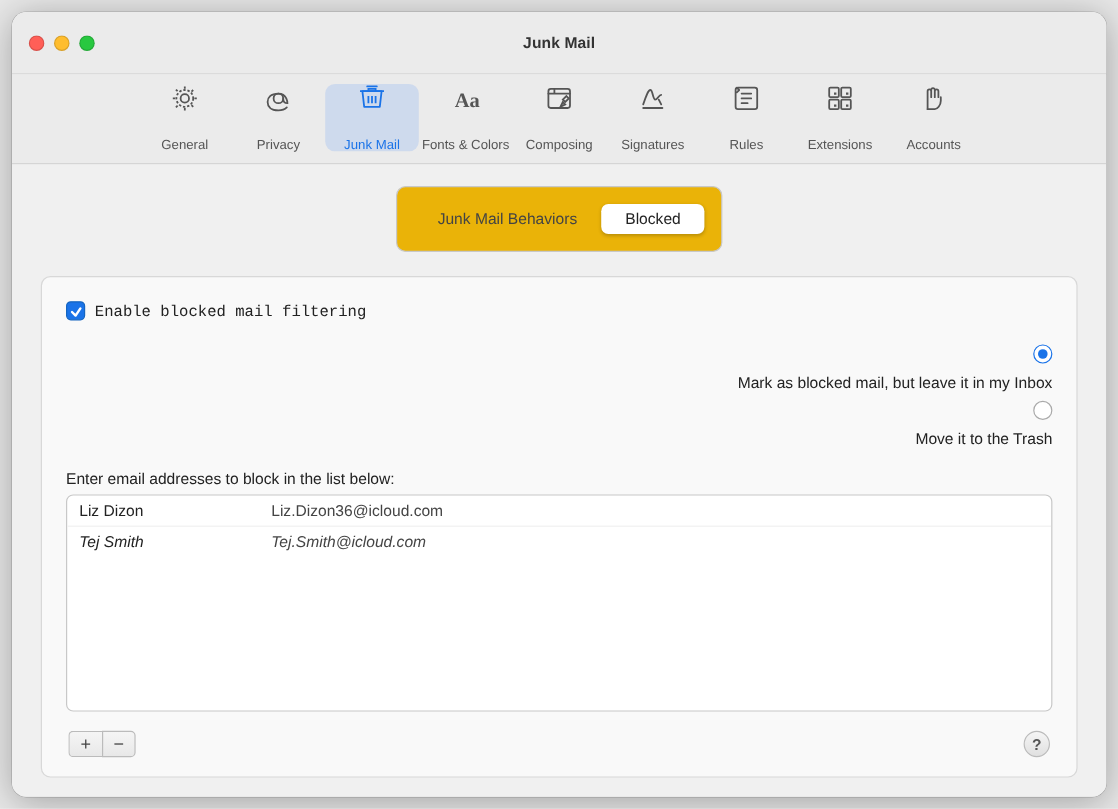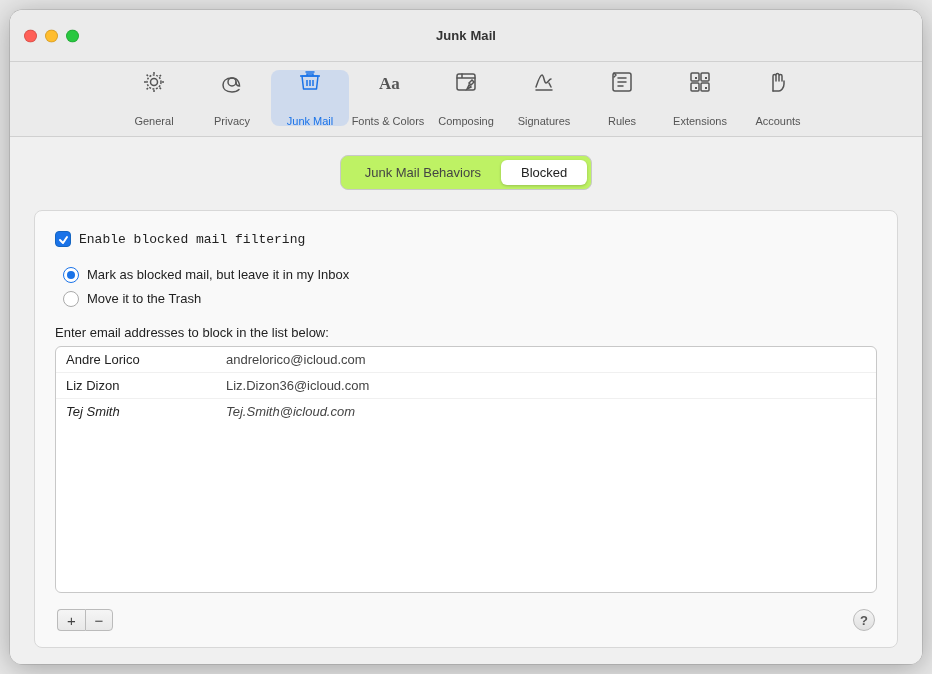--- a/index.html
+++ b/index.html
@@ -138,23 +138,23 @@
       display: flex;
       flex-direction: column;
       padding: 18px 24px 16px;
       overflow: hidden;
     }
 
     
     .segmented-control {
       display: flex;
       align-self: center;
-      background: #bef264;
+      background: #eab308;
       border-radius: 8px;
-      padding: 4px;
+      padding: 14px;
       margin-bottom: 20px;
       border: 1px solid #c8c8c8;
     }
 
     .seg-btn {
       padding: 5px 20px;
       font-size: 13px;
       border-radius: 6px;
       cursor: pointer;
       color: #444;
@@ -225,23 +225,24 @@
     .radio-group {
       display: flex;
       flex-direction: column;
       gap: 8px;
       margin-left: 8px;
       margin-bottom: 18px;
     }
 
     .radio-row {
       display: flex;
-      align-items: flex-start;
+      align-items: flex-end;
       gap: 8px;
       cursor: pointer;
+      flex-direction: column;
     }
 
     .radio-outer {
       width: 16px;
       height: 16px;
       border-radius: 50%;
       border: 1.5px solid #aaa;
       display: flex;
       align-items: center;
       justify-content: center;
@@ -506,24 +507,20 @@
         <div class="radio-row">
           <div class="radio-outer"></div>
           <span class="radio-label">Move it to the Trash</span>
         </div>
       </div>
 
       <div class="list-label">Enter email addresses to block in the list below:</div>
 
       <div class="email-list-container">
         <div class="email-row">
-          <span class="email-name">Andre Lorico</span>
-          <span class="email-addr">andrelorico@icloud.com</span>
-        </div>
-        <div class="email-row">
           <span class="email-name">Liz Dizon</span>
           <span class="email-addr">Liz.Dizon36@icloud.com</span>
         </div>
         <div class="email-row">
           <span class="email-name">Tej Smith</span>
           <span class="email-addr">Tej.Smith@icloud.com</span>
         </div>
       </div>
 
       <div class="bottom-bar">

